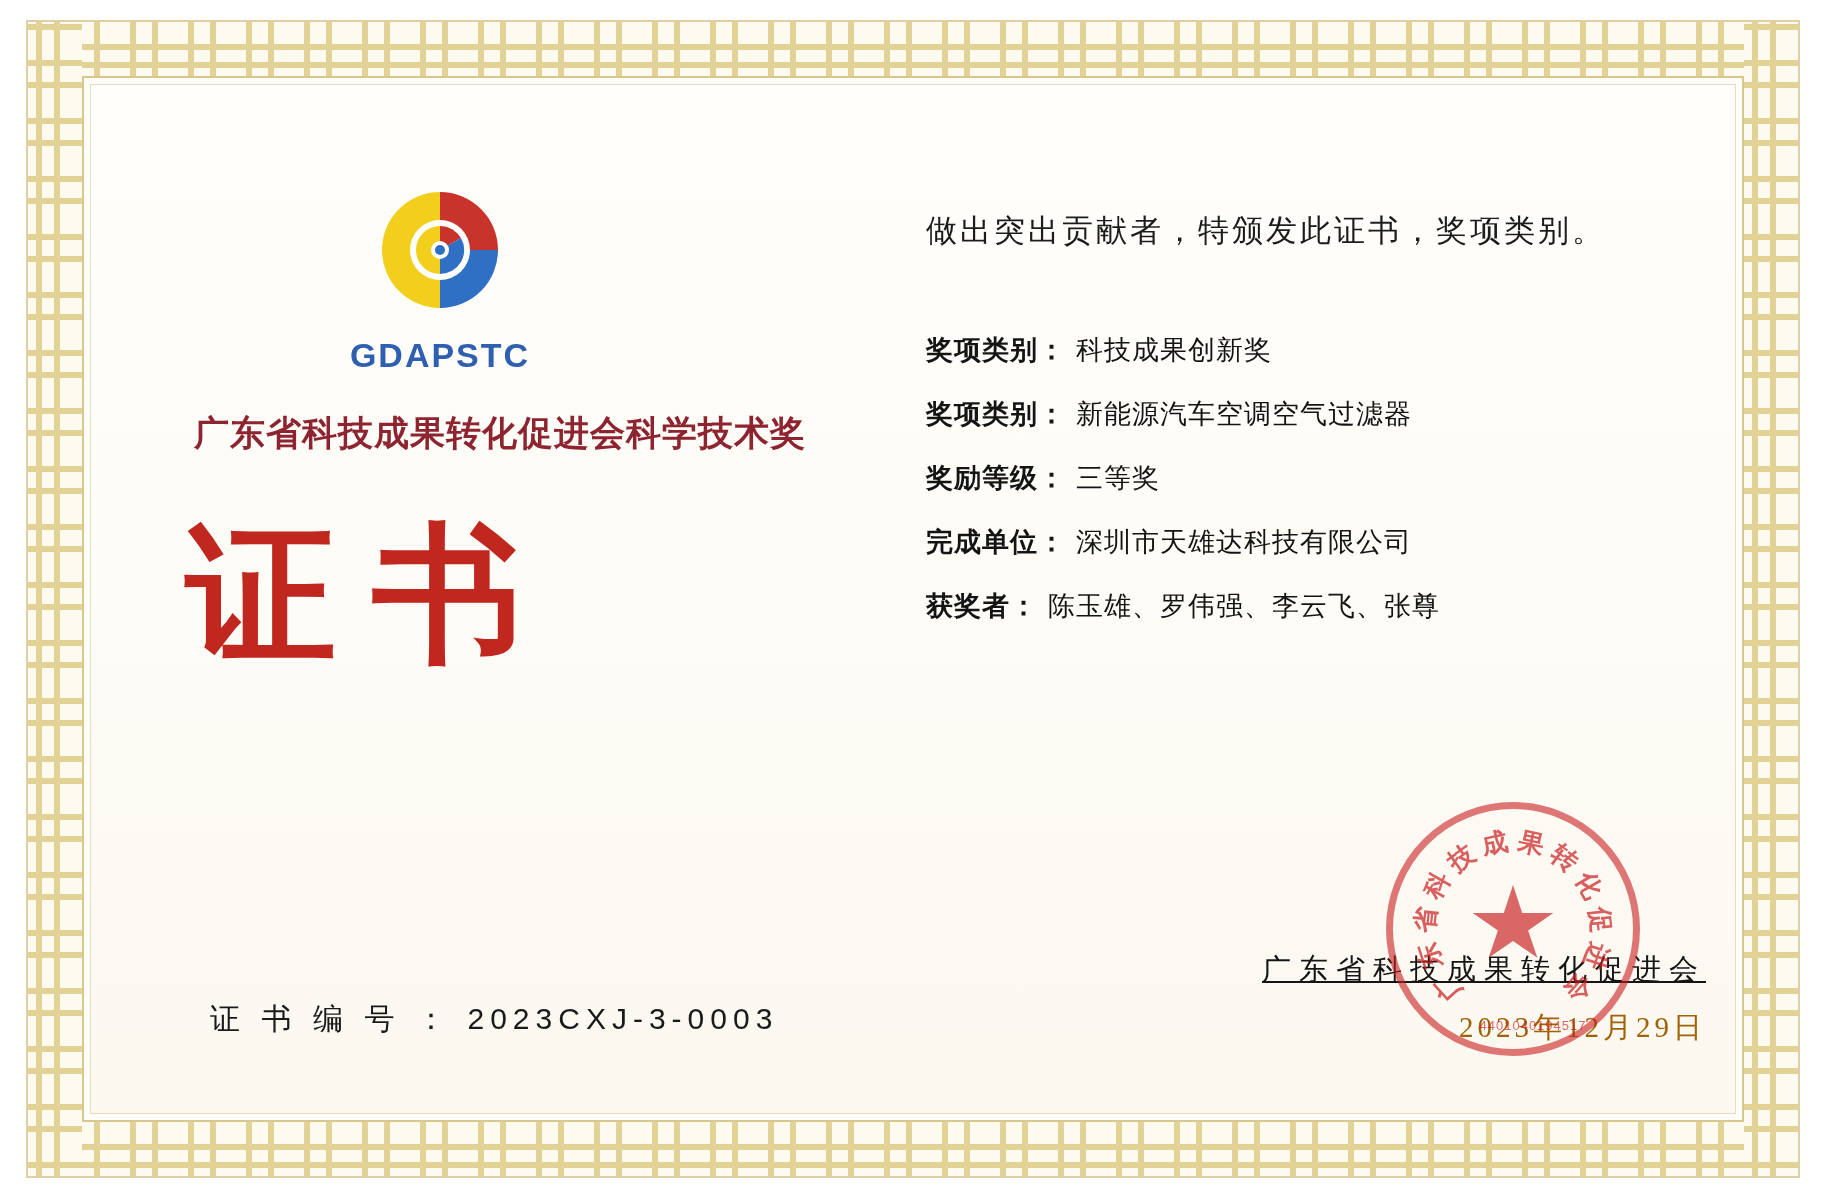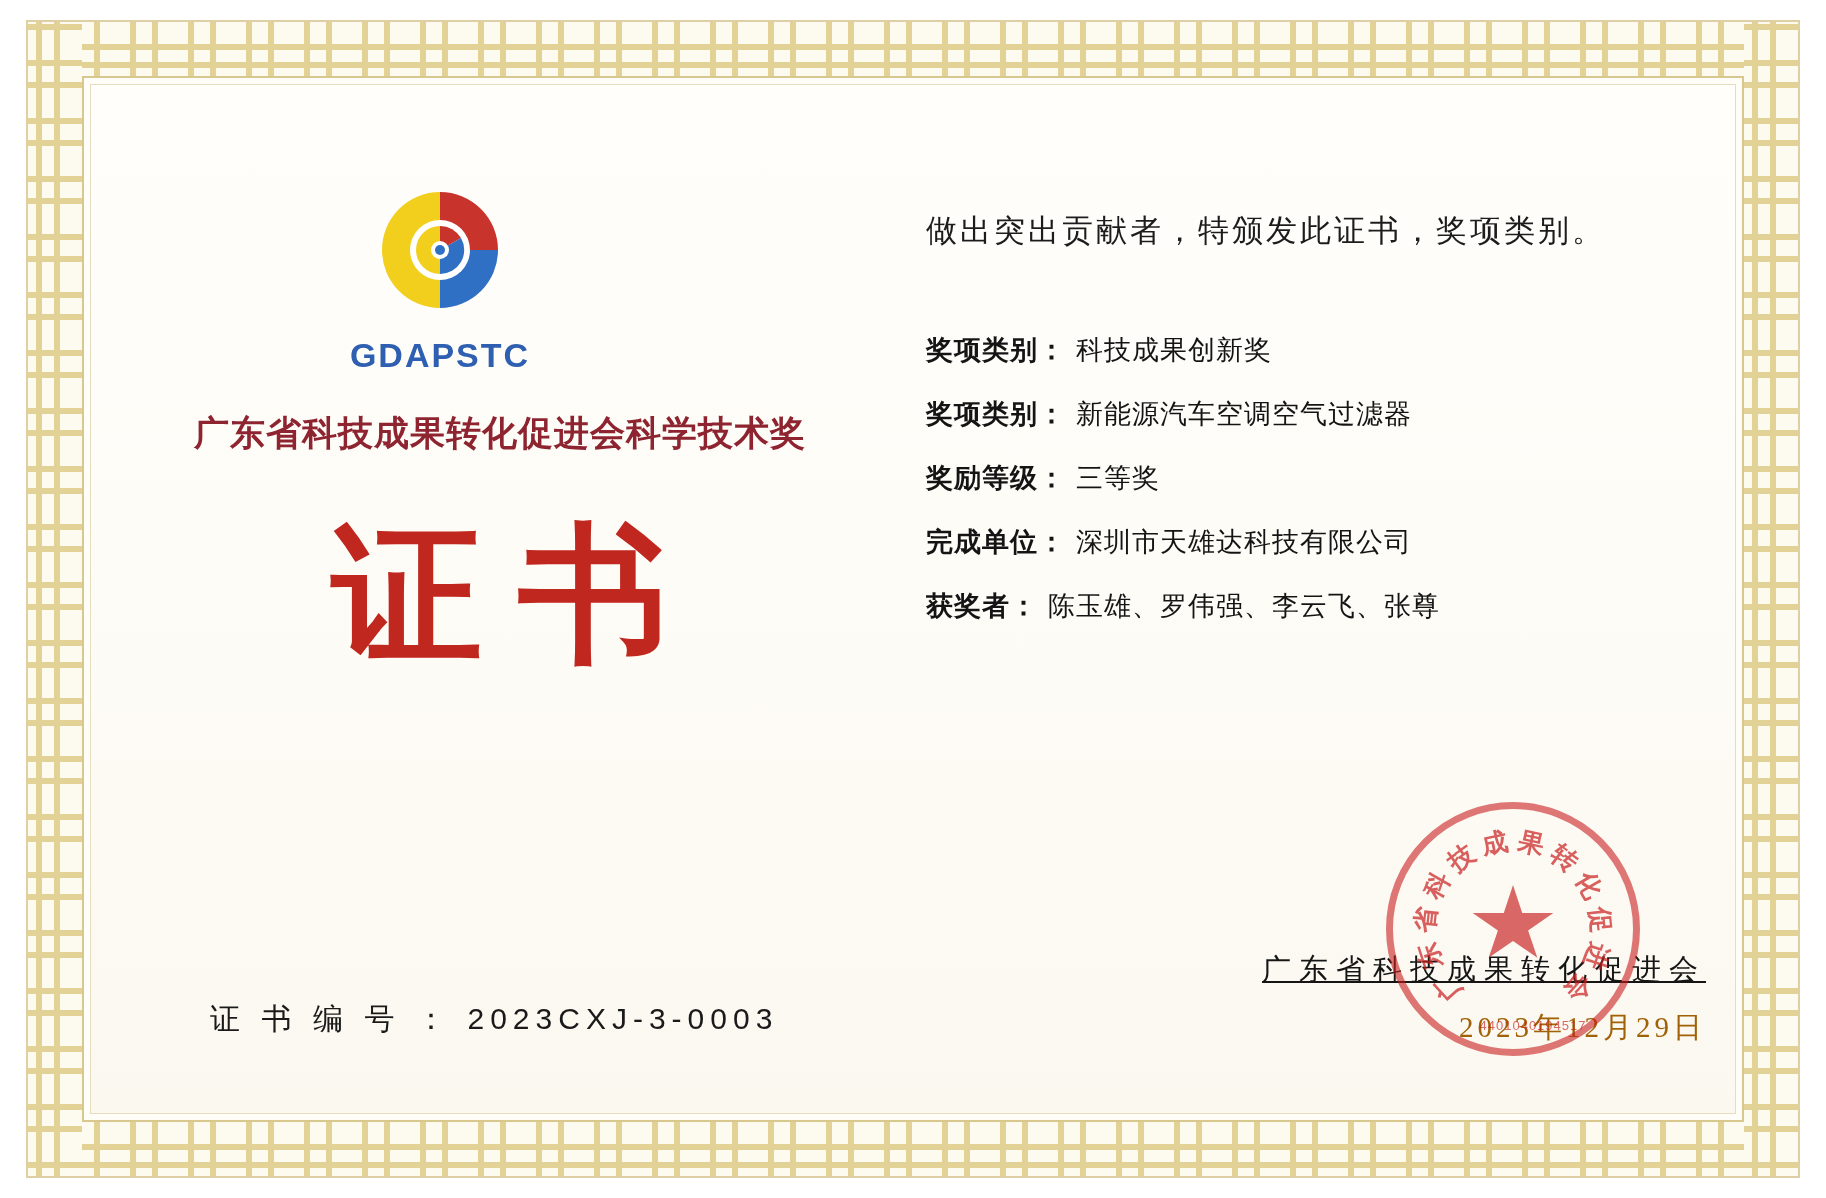--- a/index.html
+++ b/index.html
@@ -143,21 +143,21 @@
     text-align: center;
     font-family: "Liberation Serif", serif;
     font-weight: bold;
     font-size: 35px;
     letter-spacing: 1px;
     color: #8d2430;
     width: 700px;
   }
   .big-word {
     margin-top: 52px;
-    text-align: center;
+    text-align: left;
     width: 700px;
     font-family: "Liberation Serif", serif;
     font-weight: bold;
     font-size: 150px;
     letter-spacing: 36px;
     text-indent: 36px;
     color: #c0271f;
     line-height: 1.15;
   }
 

